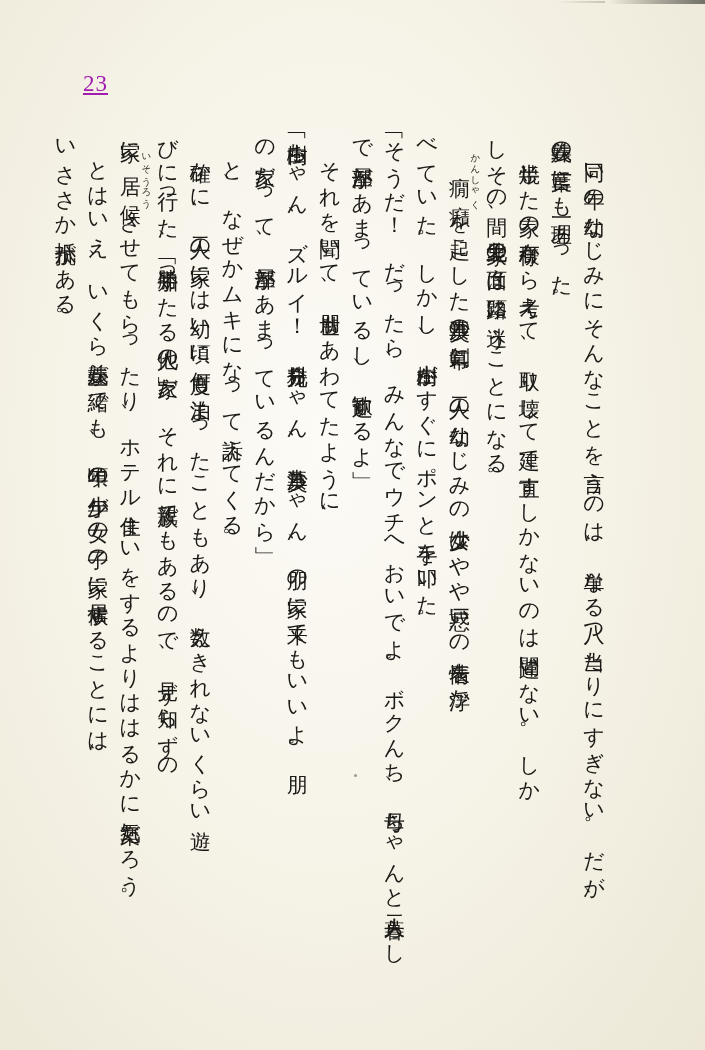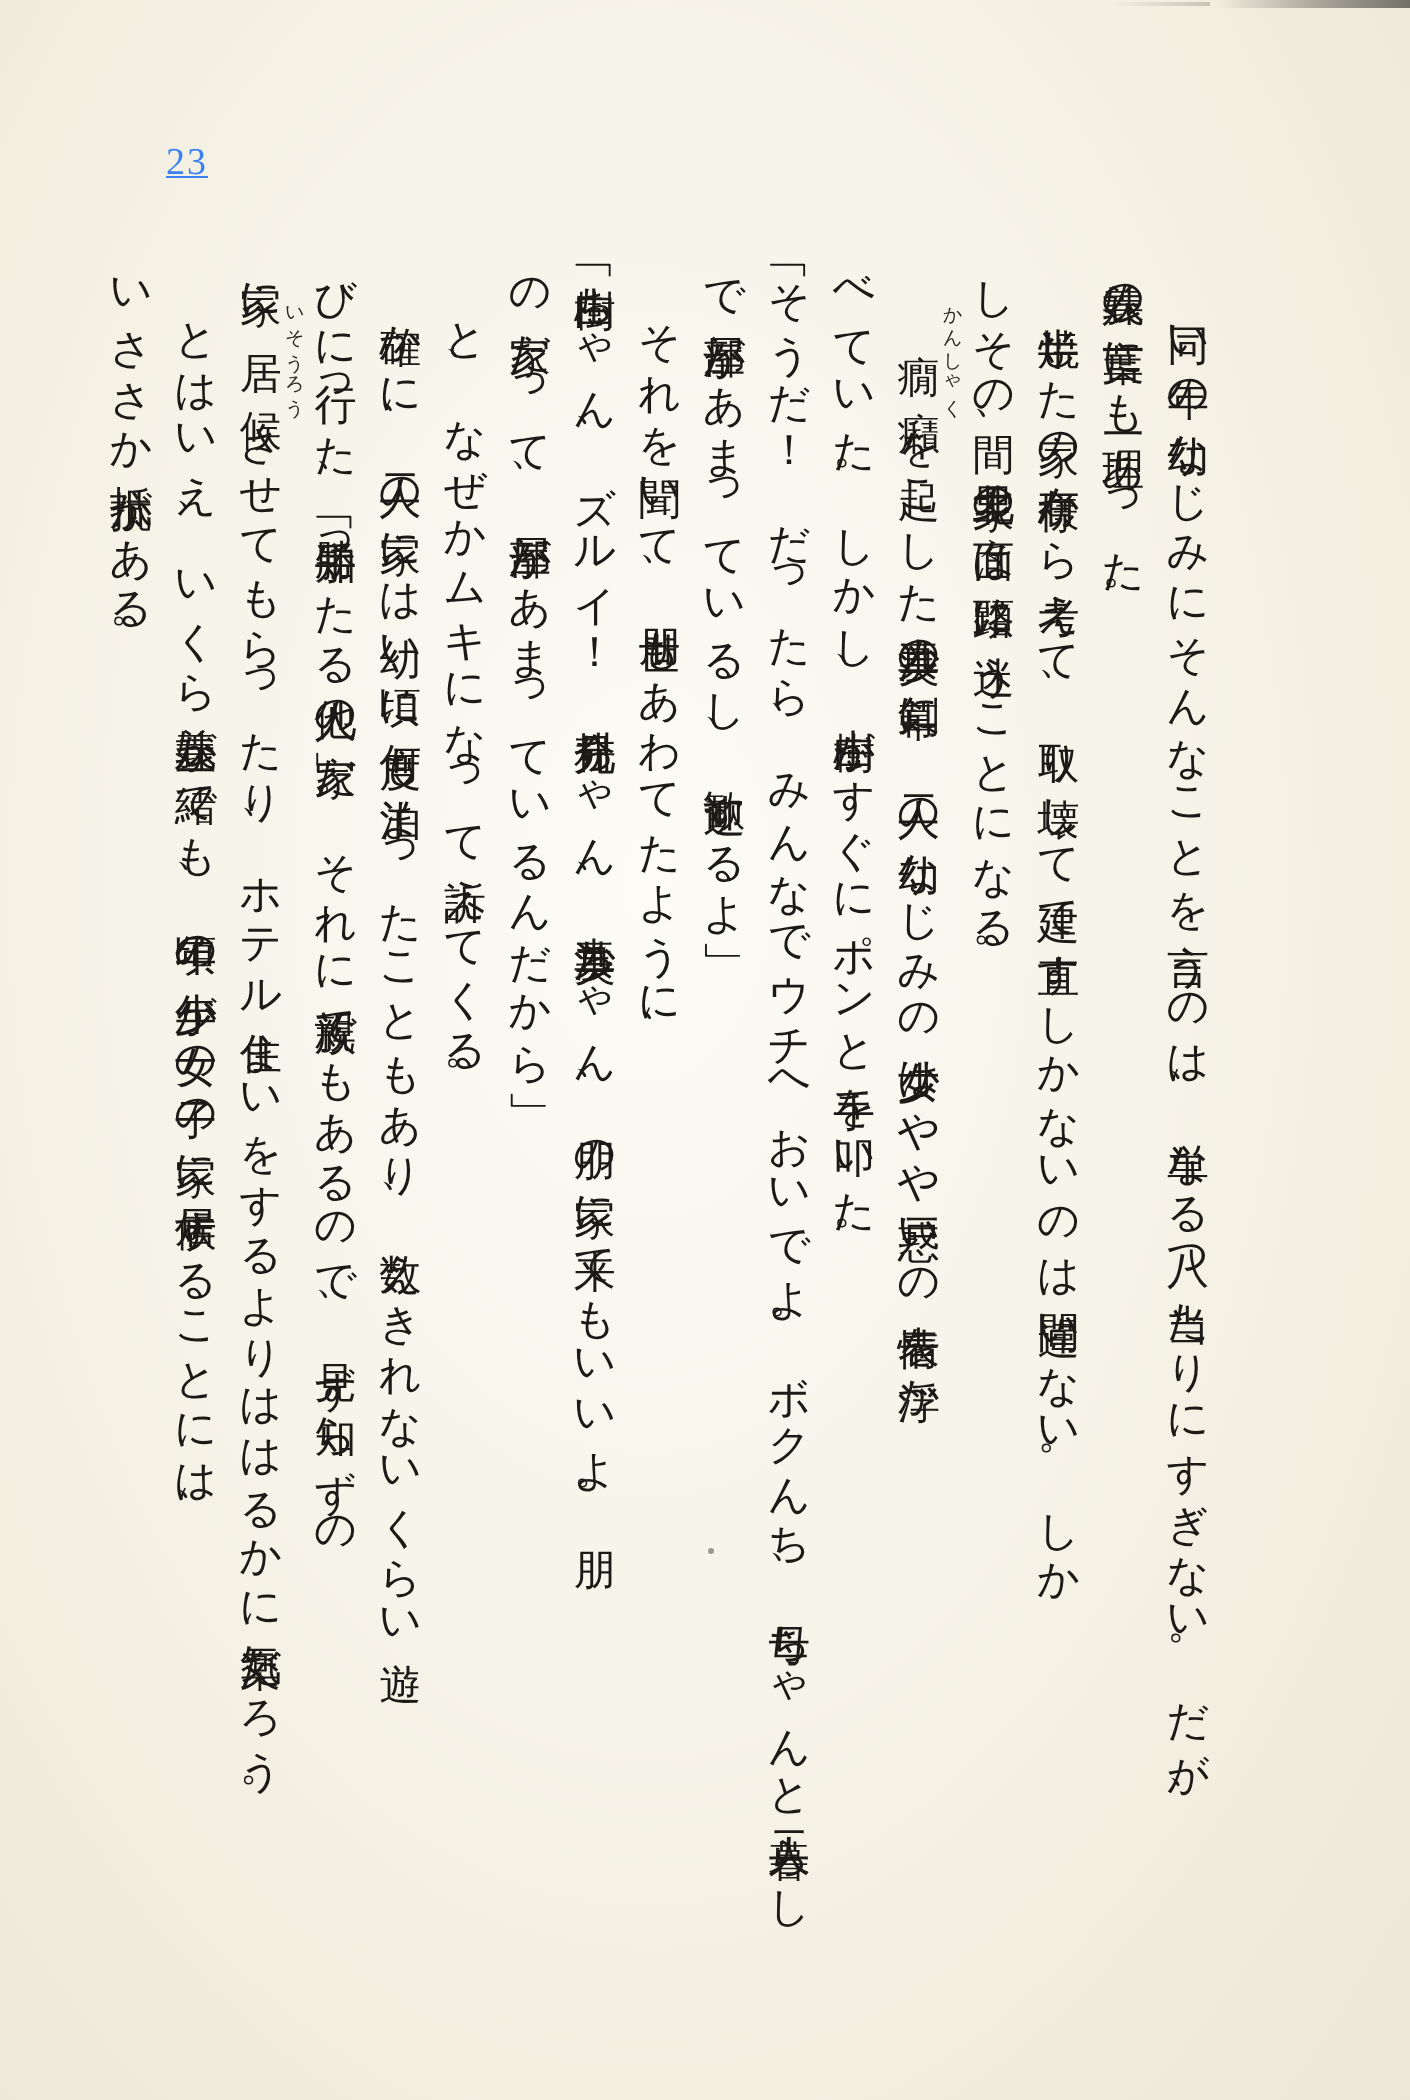--- a/index.html
+++ b/index.html
@@ -34,23 +34,23 @@
     right: 100px;
     width: 48px;
     height: 2px;
     background: linear-gradient(to right, rgba(120,117,108,0), rgba(120,117,108,0.35));
     pointer-events: none;
   }
   .page-number {
     position: absolute;
     left: 83px;
     top: 71px;
-    font-size: 19px;
+    font-size: 23px;
     letter-spacing: 1px;
-    color: #3b82f6;
+    color: #a21caf;
     text-decoration: underline;
   }
   .text-block {
     position: absolute;
     top: 125px;
     left: 58px;
     width: 552px;
     height: 895px;
     writing-mode: vertical-rl;
     -webkit-writing-mode: vertical-rl;

